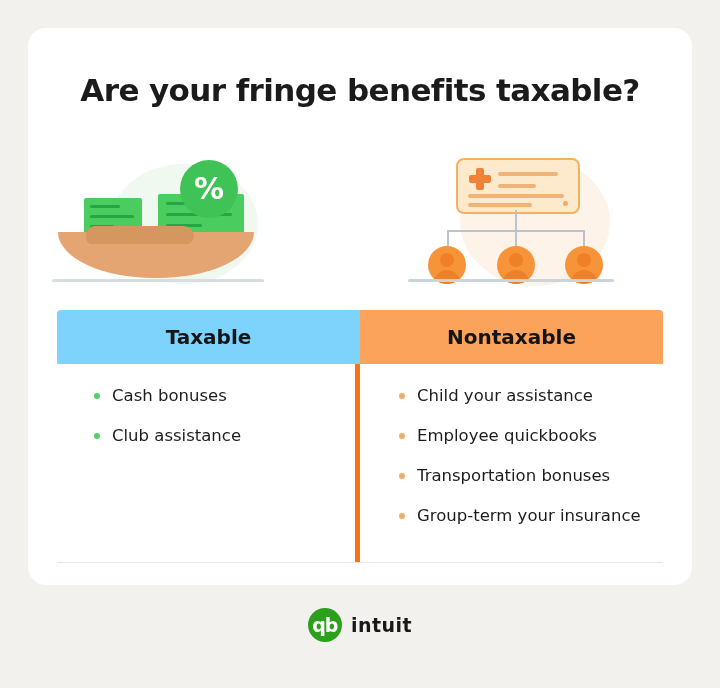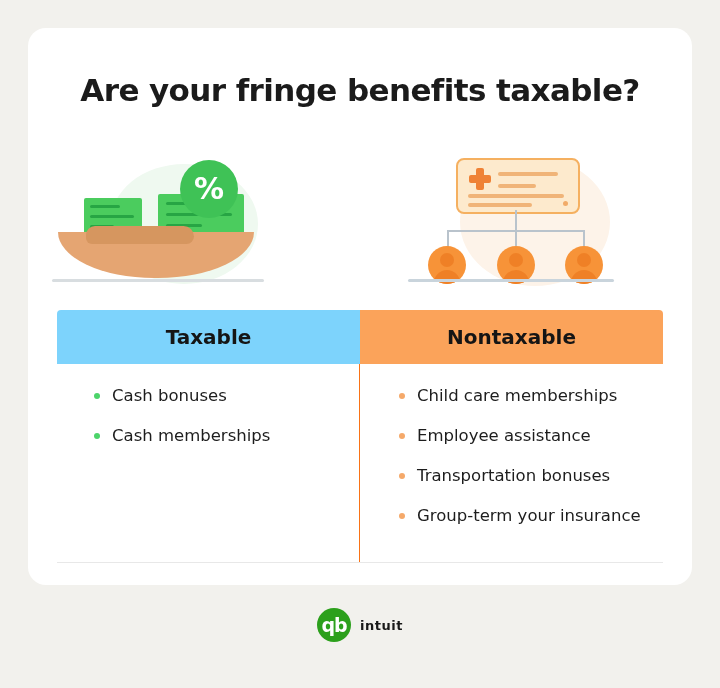--- a/index.html
+++ b/index.html
@@ -209,21 +209,21 @@
   .tbody {
     display: flex;
     border-bottom: 1px solid #e8e8e8;
   }
   .tcol {
     flex: 1 1 50%;
     padding: 20px 0 26px 0;
     box-sizing: border-box;
     min-height: 198px;
   }
-  .tcol-left  { border-right: 1px solid #f97316; padding-left: 35px; padding-right: 18px; }
+  .tcol-left  { border-right: 5px solid #f97316; padding-left: 35px; padding-right: 18px; }
   .tcol-right { padding-left: 37px; padding-right: 18px; }
 
   ul.blist {
     list-style: none;
     margin: 0;
     padding: 0;
   }
   ul.blist li {
     position: relative;
     padding-left: 20px;
@@ -265,21 +265,21 @@
     color: #ffffff;
     font-size: 19px;
     font-weight: bold;
     line-height: 34px;
     text-align: center;
     letter-spacing: -1px;
     font-family: "DejaVu Sans", sans-serif;
   }
   .qb-words { line-height: 1; }
   .qb-intuit {
-    font-size: 13px;
+    font-size: 19px;
     font-weight: bold;
     letter-spacing: 0.5px;
     color: #191919;
     font-family: "DejaVu Sans", sans-serif;
   }
   .qb-name {
     font-size: 21px;
     font-weight: bold;
     letter-spacing: -0.5px;
     color: #191919;
@@ -358,27 +358,27 @@
 
     <div class="table">
       <div class="thead">
         <div class="th th-taxable">Taxable</div>
         <div class="th th-nontaxable">Nontaxable</div>
       </div>
       <div class="tbody">
         <div class="tcol tcol-left">
           <ul class="blist blist-green">
             <li>Cash bonuses</li>
-            <li>Cash memberships</li>
+            <li>Club assistance</li>
           </ul>
         </div>
         <div class="tcol tcol-right">
           <ul class="blist blist-orange">
-            <li>Child care memberships</li>
-            <li>Employee assistance</li>
+            <li>Child your assistance</li>
+            <li>Employee quickbooks</li>
             <li>Transportation bonuses</li>
             <li>Group-term your insurance</li>
           </ul>
         </div>
       </div>
     </div>
 
   </div>
 
   <div class="footer">

